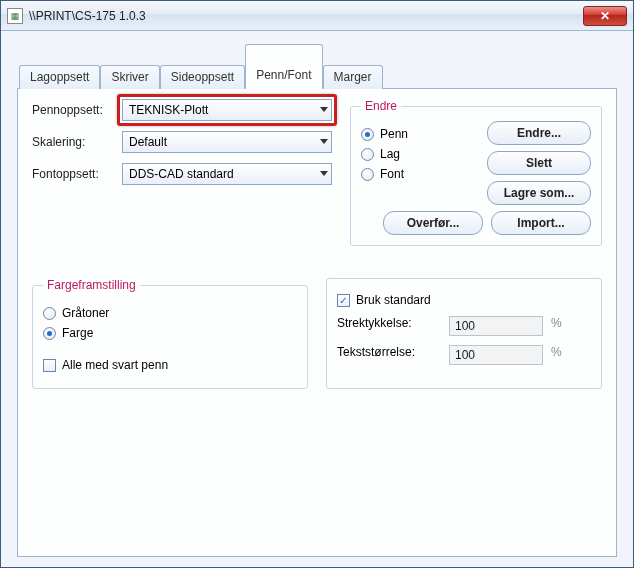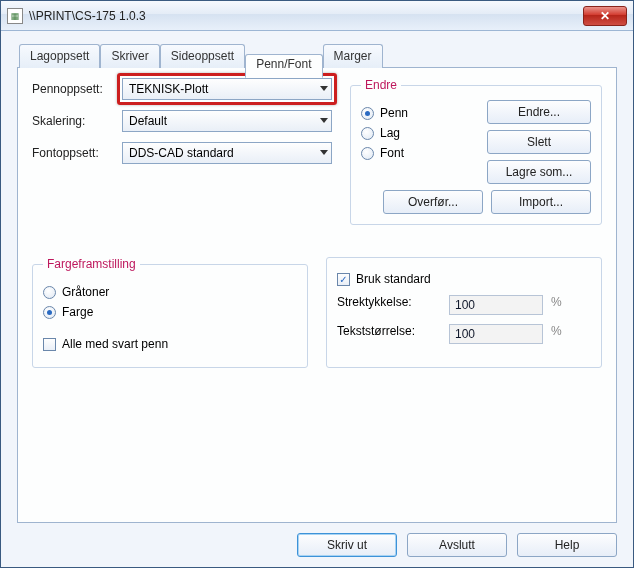--- a/index.html
+++ b/index.html
@@ -78,23 +78,23 @@
     border-top-left-radius: 3px;
     border-top-right-radius: 3px;
     color: #333;
     cursor: pointer;
     position: relative;
     top: 1px;
   }
   .tab.active {
     background: #fdfefe;
     border-bottom: 1px solid #fdfefe;
-    padding-top: 2px;
+    padding-top: 23px;
     padding-bottom: 6px;
-    top: 11px;
+    top: 1px;
     z-index: 2;
   }
   .tabpanel {
     flex: 1;
     border: 1px solid #9fb4cf;
     border-top: none;
     background: #fdfefe;
     padding: 10px 14px;
     display: flex;
     flex-direction: column;
@@ -179,27 +179,28 @@
     justify-content: center;
     cursor: pointer;
     font-size: 10px;
     color: #2a6ac2;
   }
   .btn {
     height: 24px;
     min-width: 90px;
     border: 1px solid #8ca6c5;
     background: linear-gradient(to bottom,#fdfdfe,#e7eef8);
-    border-radius: 3px;
+    border-radius: 11px;
     display: inline-flex;
     align-items: center;
     justify-content: center;
     padding: 0 12px;
     cursor: pointer;
     color: #222;
+    font-weight: bold;
   }
   .btn.primary {
     border: 1px solid #3d92d8;
     box-shadow: inset 0 0 0 1px #a7d3f3;
   }
   .endre-grid {
     display: flex;
     gap: 14px;
   }
   .endre-opts { flex: 1; }
@@ -352,19 +353,14 @@
               <span>100</span>
             </div>
             <span class="pct">%</span>
           </div>
         </fieldset>
       </div>
 
       <div class="spacer"></div>
     </div>
 
-    <div class="bottombar">
-      <div class="btn primary" style="min-width:100px">Skriv ut</div>
-      <div class="btn" style="min-width:100px">Avslutt</div>
-      <div class="btn" style="min-width:100px">Help</div>
-    </div>
   </div>
 </div>
 
 </body></html>

